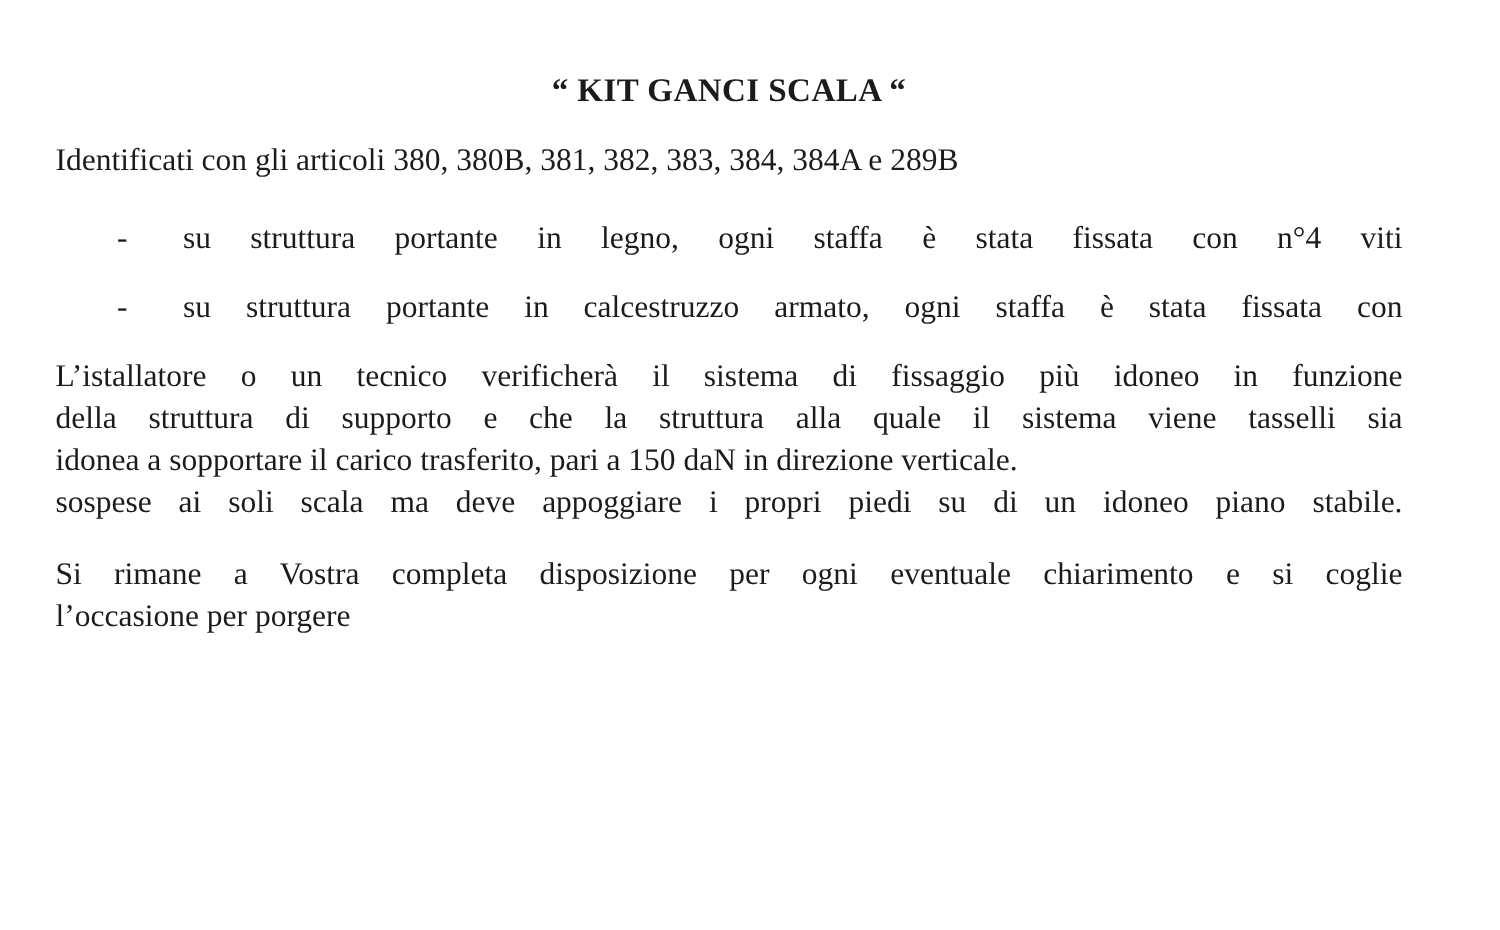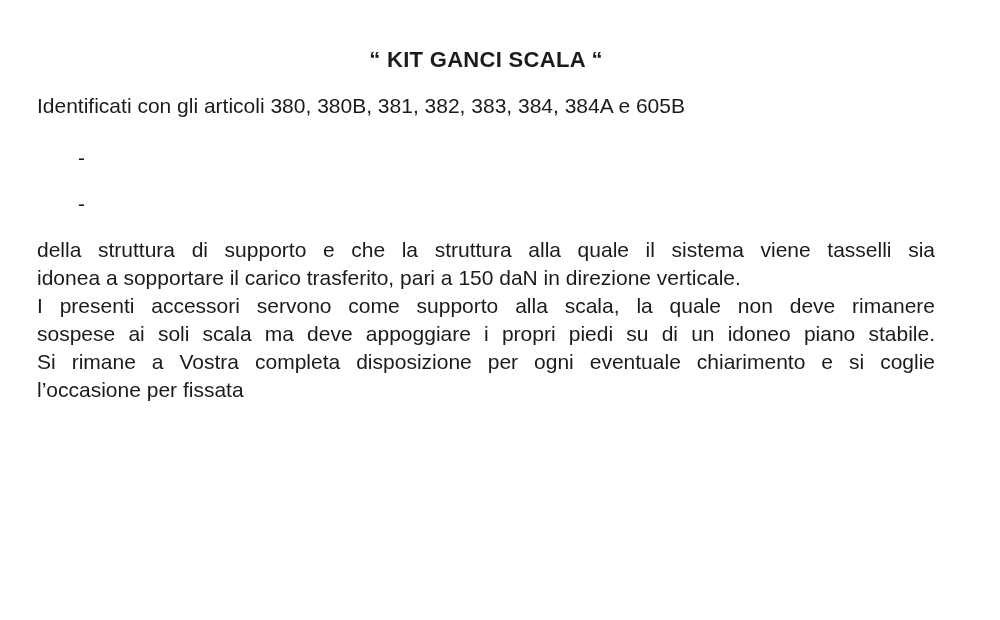--- a/index.html
+++ b/index.html
@@ -7,21 +7,21 @@
     padding: 0;
     background: #ffffff;
   }
   .page {
     position: relative;
     width: 968px;
     height: 620px;
     box-sizing: border-box;
     background: #ffffff;
     color: #1b1b1b;
-    font-family: Liberation Sans, sans-serif;
+    font-family: Liberation Serif, serif;
     font-size: 21px;
     line-height: 28px;
     padding: 46px 33px 0 37px;
     overflow: hidden;
   }
   .title {
     text-align: center;
     font-weight: bold;
     font-size: 22px;
     line-height: 28px;
@@ -46,50 +46,52 @@
     width: 85px;
     box-sizing: border-box;
     padding-left: 41px;
     flex: 0 0 85px;
   }
   .bullet .btext {
     flex: 1 1 auto;
     min-width: 0;
   }
   .para.body-para { margin-top: 18px; }
-  .para.closing-para { }
+  .para.closing-para { margin-top: 20px; }
 </style>
 </head>
 <body>
 
 <div class="page">
 
   <div class="title">“ KIT GANCI SCALA “</div>
 
   <div class="para intro">
-    <div class="line">Identificati con gli articoli 380, 380B, 381, 382, 383, 384, 384A e 605B</div>
+    <div class="line">Identificati con gli articoli 380, 380B, 381, 382, 383, 384, 384A e 289B</div>
   </div>
 
   <div class="bullet bullet-1">
     <div class="marker">-</div>
     <div class="btext">
+      <div class="line fill">su struttura portante in legno, ogni staffa è stata fissata con n°4 viti</div>
     </div>
   </div>
 
   <div class="bullet bullet-2">
     <div class="marker">-</div>
     <div class="btext">
+      <div class="line fill">su struttura portante in calcestruzzo armato, ogni staffa è stata fissata con</div>
     </div>
   </div>
 
   <div class="para body-para">
+    <div class="line fill">L’istallatore o un tecnico verificherà il sistema di fissaggio più idoneo in funzione</div>
     <div class="line fill">della struttura di supporto e che la struttura alla quale il sistema viene tasselli sia</div>
     <div class="line">idonea a sopportare il carico trasferito, pari a 150 daN in direzione verticale.</div>
-    <div class="line fill">I presenti accessori servono come supporto alla scala, la quale non deve rimanere</div>
     <div class="line fill">sospese ai soli scala ma deve appoggiare i propri piedi su di un idoneo piano stabile.</div>
   </div>
 
   <div class="para closing-para">
     <div class="line fill">Si rimane a Vostra completa disposizione per ogni eventuale chiarimento e si coglie</div>
-    <div class="line">l’occasione per fissata</div>
+    <div class="line">l’occasione per porgere</div>
   </div>
 
 </div>
 
 </body></html>

